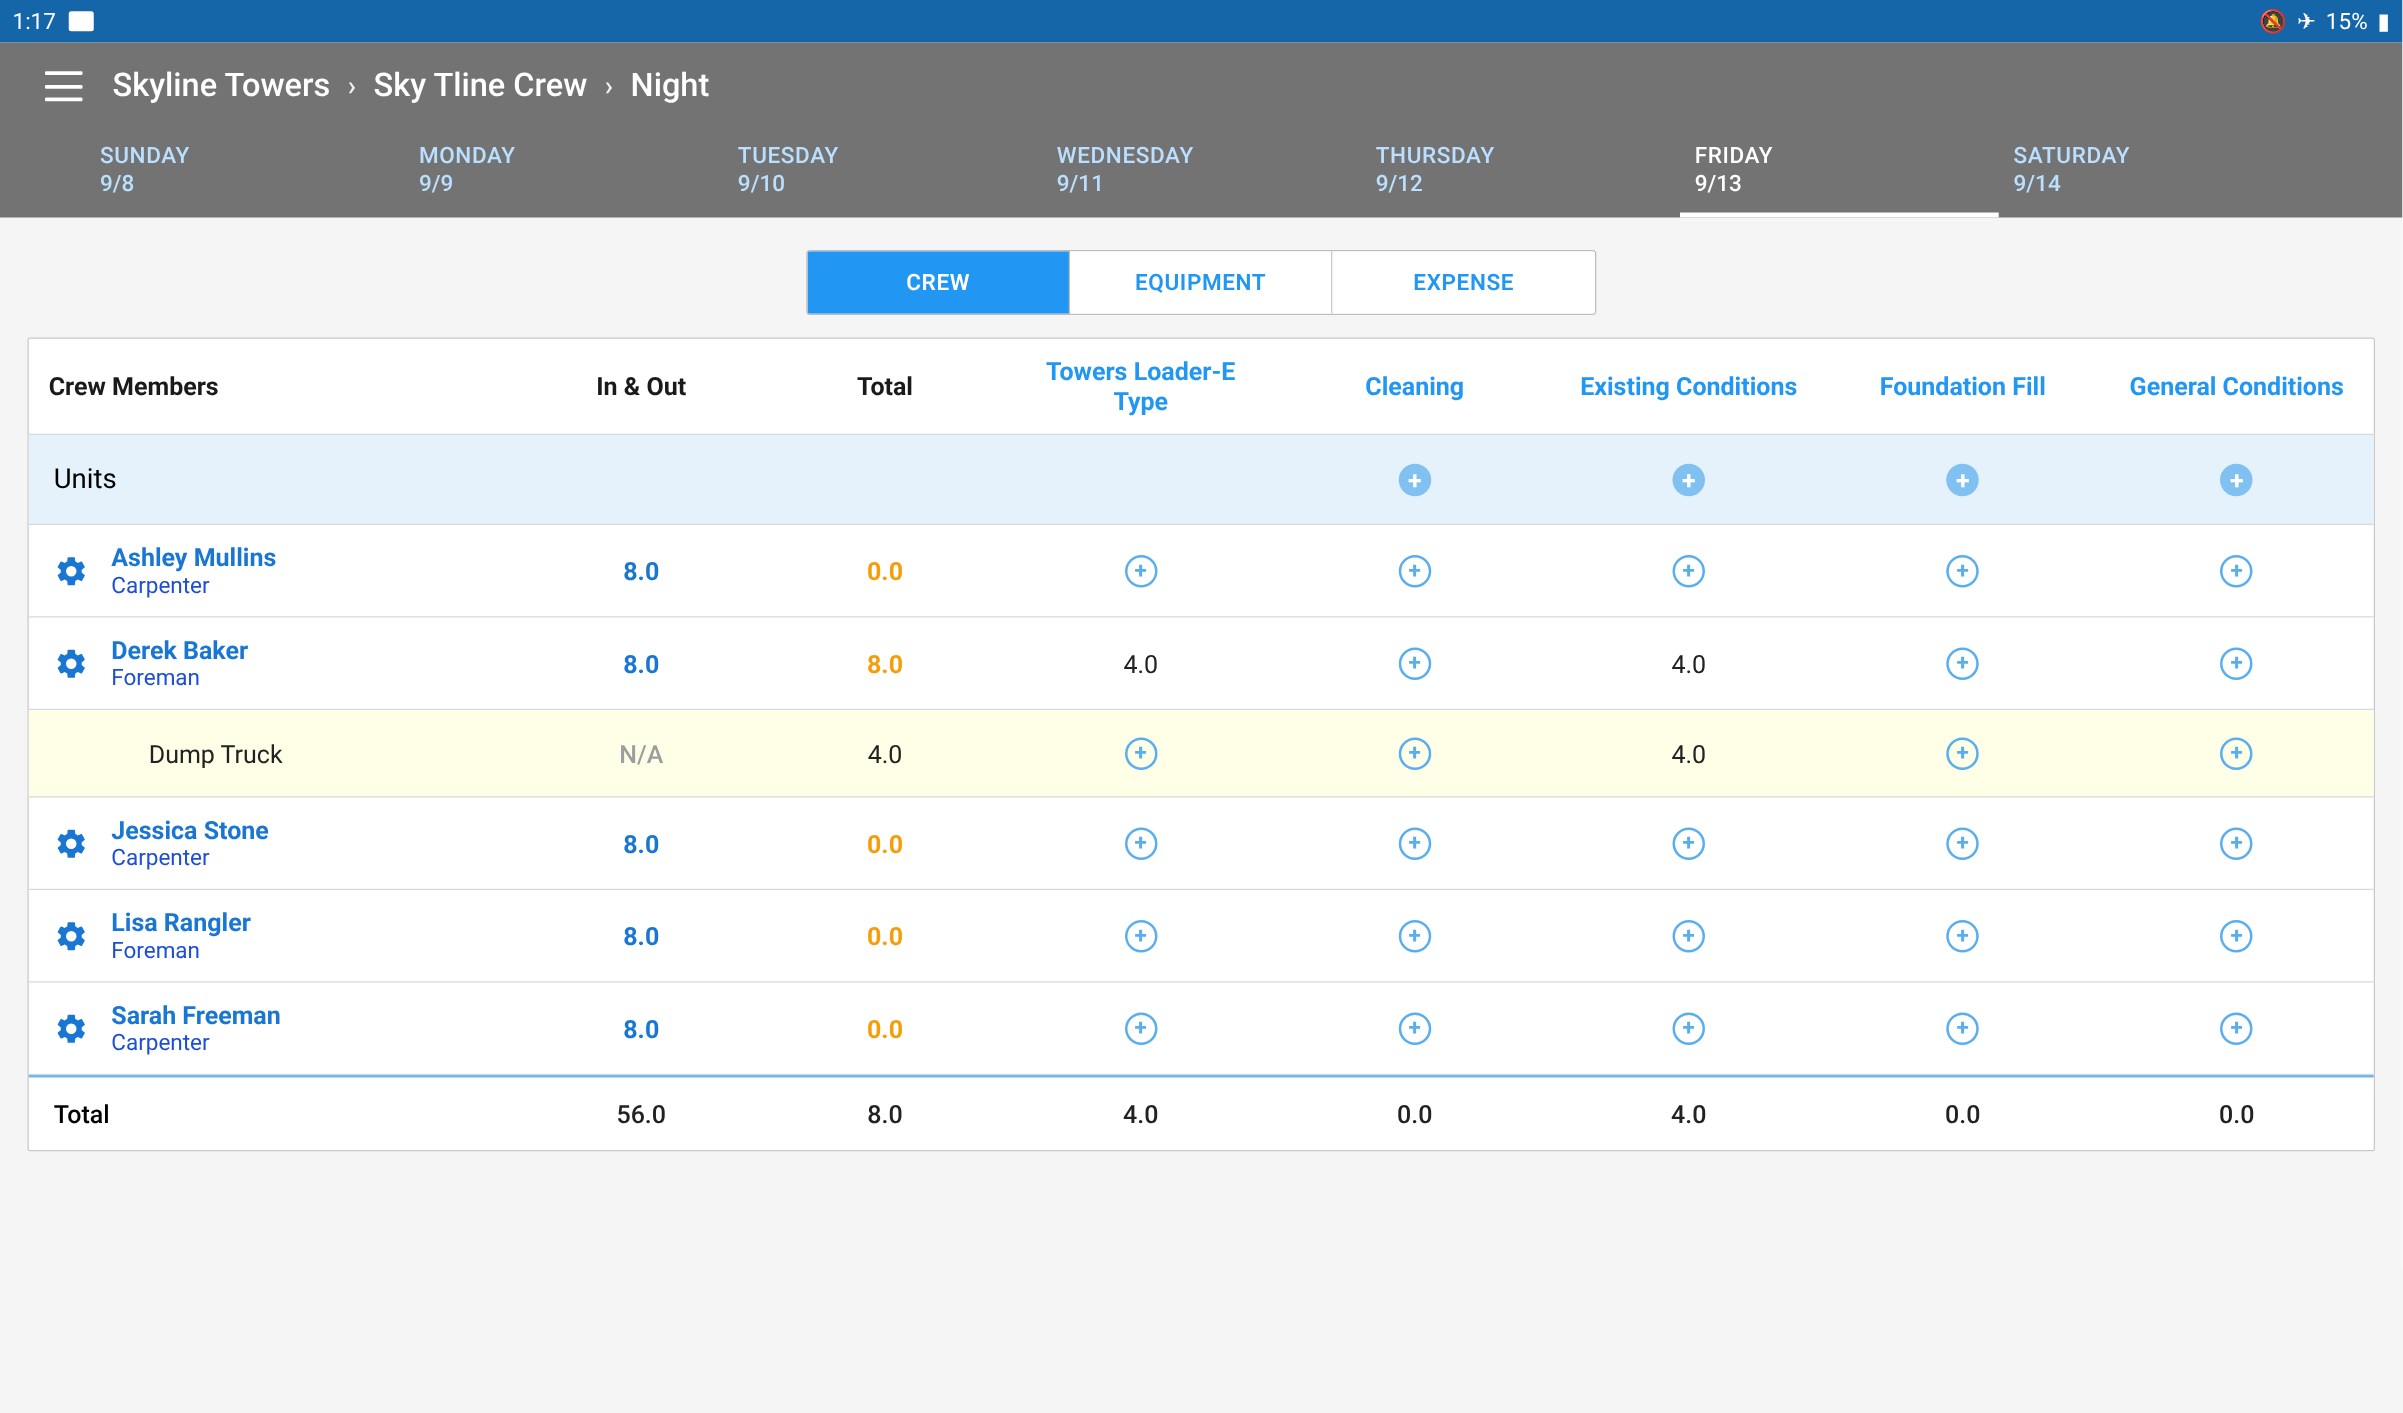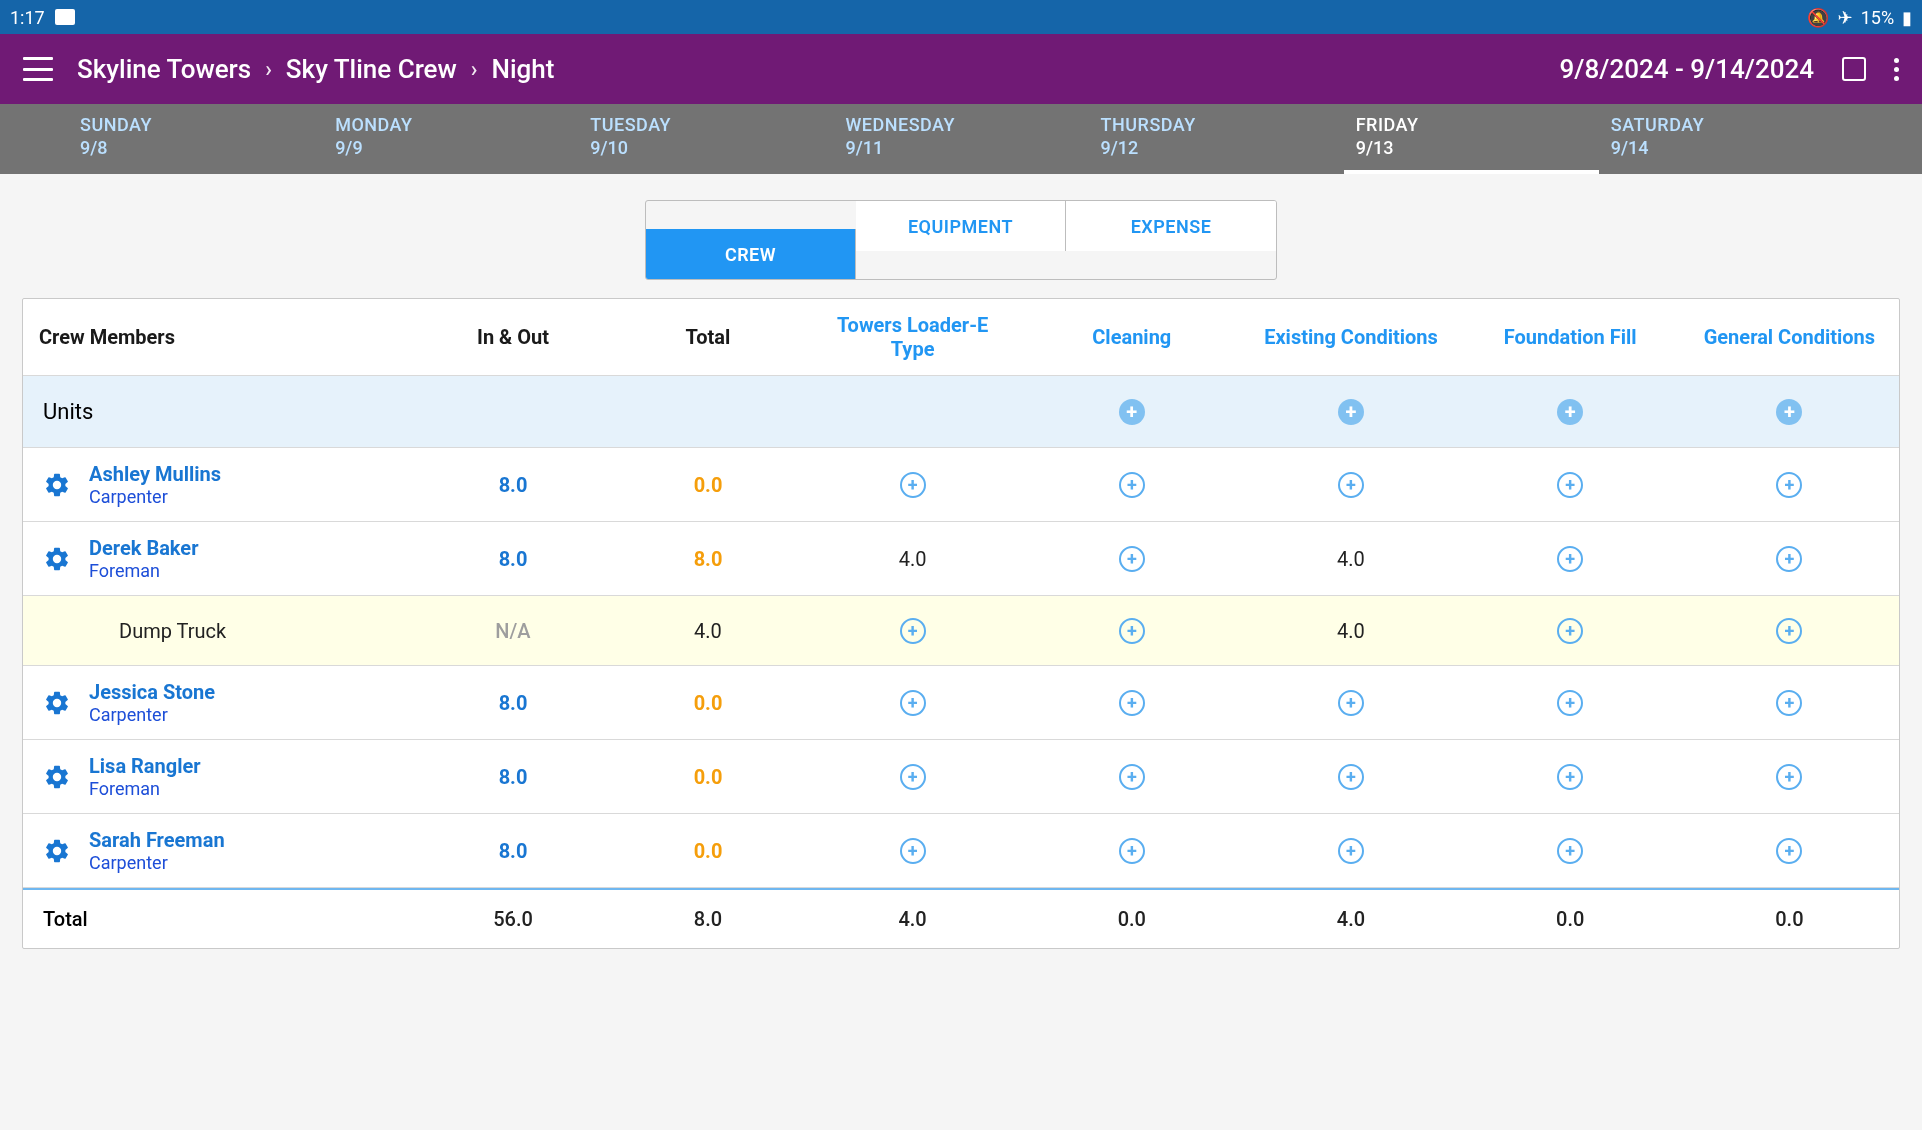--- a/index.html
+++ b/index.html
@@ -5,21 +5,21 @@
   * { box-sizing: border-box; margin: 0; padding: 0; }
   body { font-family: Roboto, "Helvetica Neue", Arial, sans-serif; background: #f5f5f5; width: 1922px; height: 1130px; overflow: hidden; }
   
   
   .status-bar { background: #1565a9; height: 34px; color: #fff; display: flex; justify-content: space-between; align-items: center; padding: 0 10px; font-size: 18px; }
   .status-left { display: flex; align-items: center; gap: 10px; }
   .status-right { display: flex; align-items: center; gap: 8px; }
   .status-icon-box { width: 20px; height: 16px; background: #fff; border-radius: 2px; }
   
   
-  .app-bar { background: #701a75; height: 70px; display: flex; align-items: center; padding: 0 23px; color: #fff; }
+  .app-bar { background: #737373; height: 70px; display: flex; align-items: center; padding: 0 36px; color: #fff; }
   .menu-btn { width: 30px; height: 24px; cursor: pointer; margin-right: 24px; display:flex; flex-direction:column; justify-content:space-between;}
   .menu-btn span{display:block;height:3px;background:#fff;border-radius:1px;}
   .breadcrumb { display: flex; align-items: center; gap: 14px; font-size: 26px; font-weight: 500; }
   .breadcrumb-sep { opacity: .9; font-size:22px;}
   .app-bar-right { margin-left: auto; display: flex; align-items: center; gap: 28px; font-size: 26px; font-weight: 500; }
   .cal-icon{ width:24px; height:24px; border:2.5px solid #fff; border-radius:3px; position:relative;}
   .cal-icon::before{content:"";position:absolute;top:-6px;left:3px;right:3px;height:4px;background:transparent;}
   .dots{display:flex;flex-direction:column;gap:4px;}
   .dots span{width:5px;height:5px;background:#fff;border-radius:50%;}
   
@@ -28,21 +28,21 @@
   .day-tab { flex: 1; color: #bbe0ff; padding: 10px 12px; cursor: pointer; font-weight:500;}
   .day-tab .dn{ font-size: 18px; letter-spacing: .5px;}
   .day-tab .dd{ font-size: 18px; margin-top:2px;}
   .day-tab.active { color: #fff; border-bottom: 4px solid #fff; }
   
   
   .segment-wrap{ display:flex; justify-content:center; padding: 26px 0 18px;}
   .segment { display: flex; border: 1px solid #bdbdbd; border-radius: 3px; overflow: hidden; }
   .seg-btn { width: 210px; height: 50px; display:flex;align-items:center;justify-content:center; font-size: 18px; font-weight: 600; letter-spacing:.5px; cursor: pointer; background:#fff; color:#2196f3; border-right:1px solid #bdbdbd;}
   .seg-btn:last-child{border-right:none;}
-  .seg-btn.active { background: #2196f3; color: #fff; margin-top: 28px; }
+  .seg-btn.active { background: #2196f3; color: #fff; }
   
   
   .table-container { margin: 0 22px 22px; border: 1px solid #c9c9c9; background: #fff; border-radius:2px; }
   .trow { display: grid; grid-template-columns: 390px 200px 190px 1fr 1fr 1fr 1fr 1fr; align-items: center; border-bottom: 1px solid #d9d9d9; min-height: 70px; padding: 8px 0;}
   .trow.header { min-height: 72px; }
   .trow.units { background: #e6f2fb; font-weight: 700; min-height: 72px;}
   .trow.sub { background: #ffffe7; }
   .trow.total-row { border-top: 2px solid #6fb7f0; border-bottom:none; font-weight:500; min-height:60px;}
   .cell { padding: 6px 12px; text-align: center; font-size: 20px; }
   .cell.first { text-align: left; padding-left: 20px; display:flex; align-items:center; gap:18px;}
@@ -85,29 +85,20 @@
       <span></span>
       <span></span>
     </div>
   <div class="breadcrumb">
     <span>Skyline Towers</span>
     <span class="breadcrumb-sep">›</span>
     <span>Sky Tline Crew</span>
     <span class="breadcrumb-sep">›</span>
     <span>Night</span>
   </div>
-  <div class="app-bar-right">
-    <span>9/8/2024 - 9/14/2024</span>
-    <span class="cal-icon"></span>
-    <span class="dots">
-        <span></span>
-        <span></span>
-        <span></span>
-      </span>
-  </div>
 </div>
 
 <div class="day-tabs" id="day-tabs">
     <div class="day-tab">
       <div class="dn">SUNDAY</div>
       <div class="dd">9/8</div>
     </div>
     <div class="day-tab">
       <div class="dn">MONDAY</div>
       <div class="dd">9/9</div>

